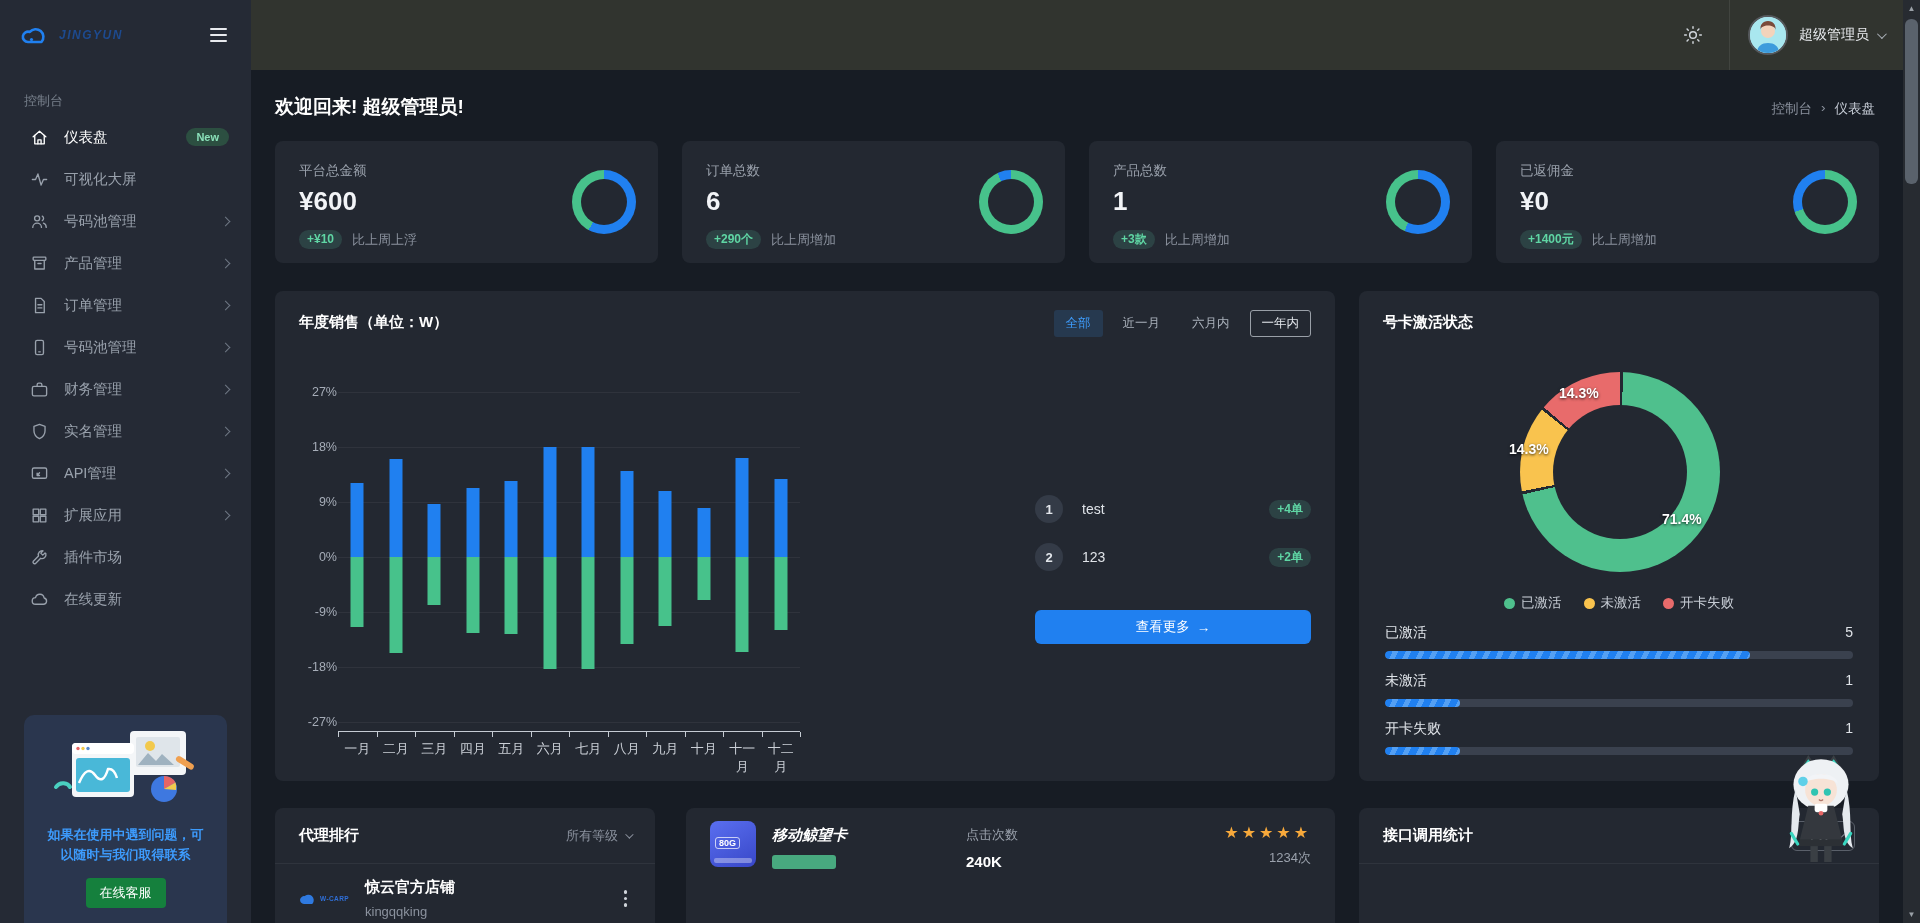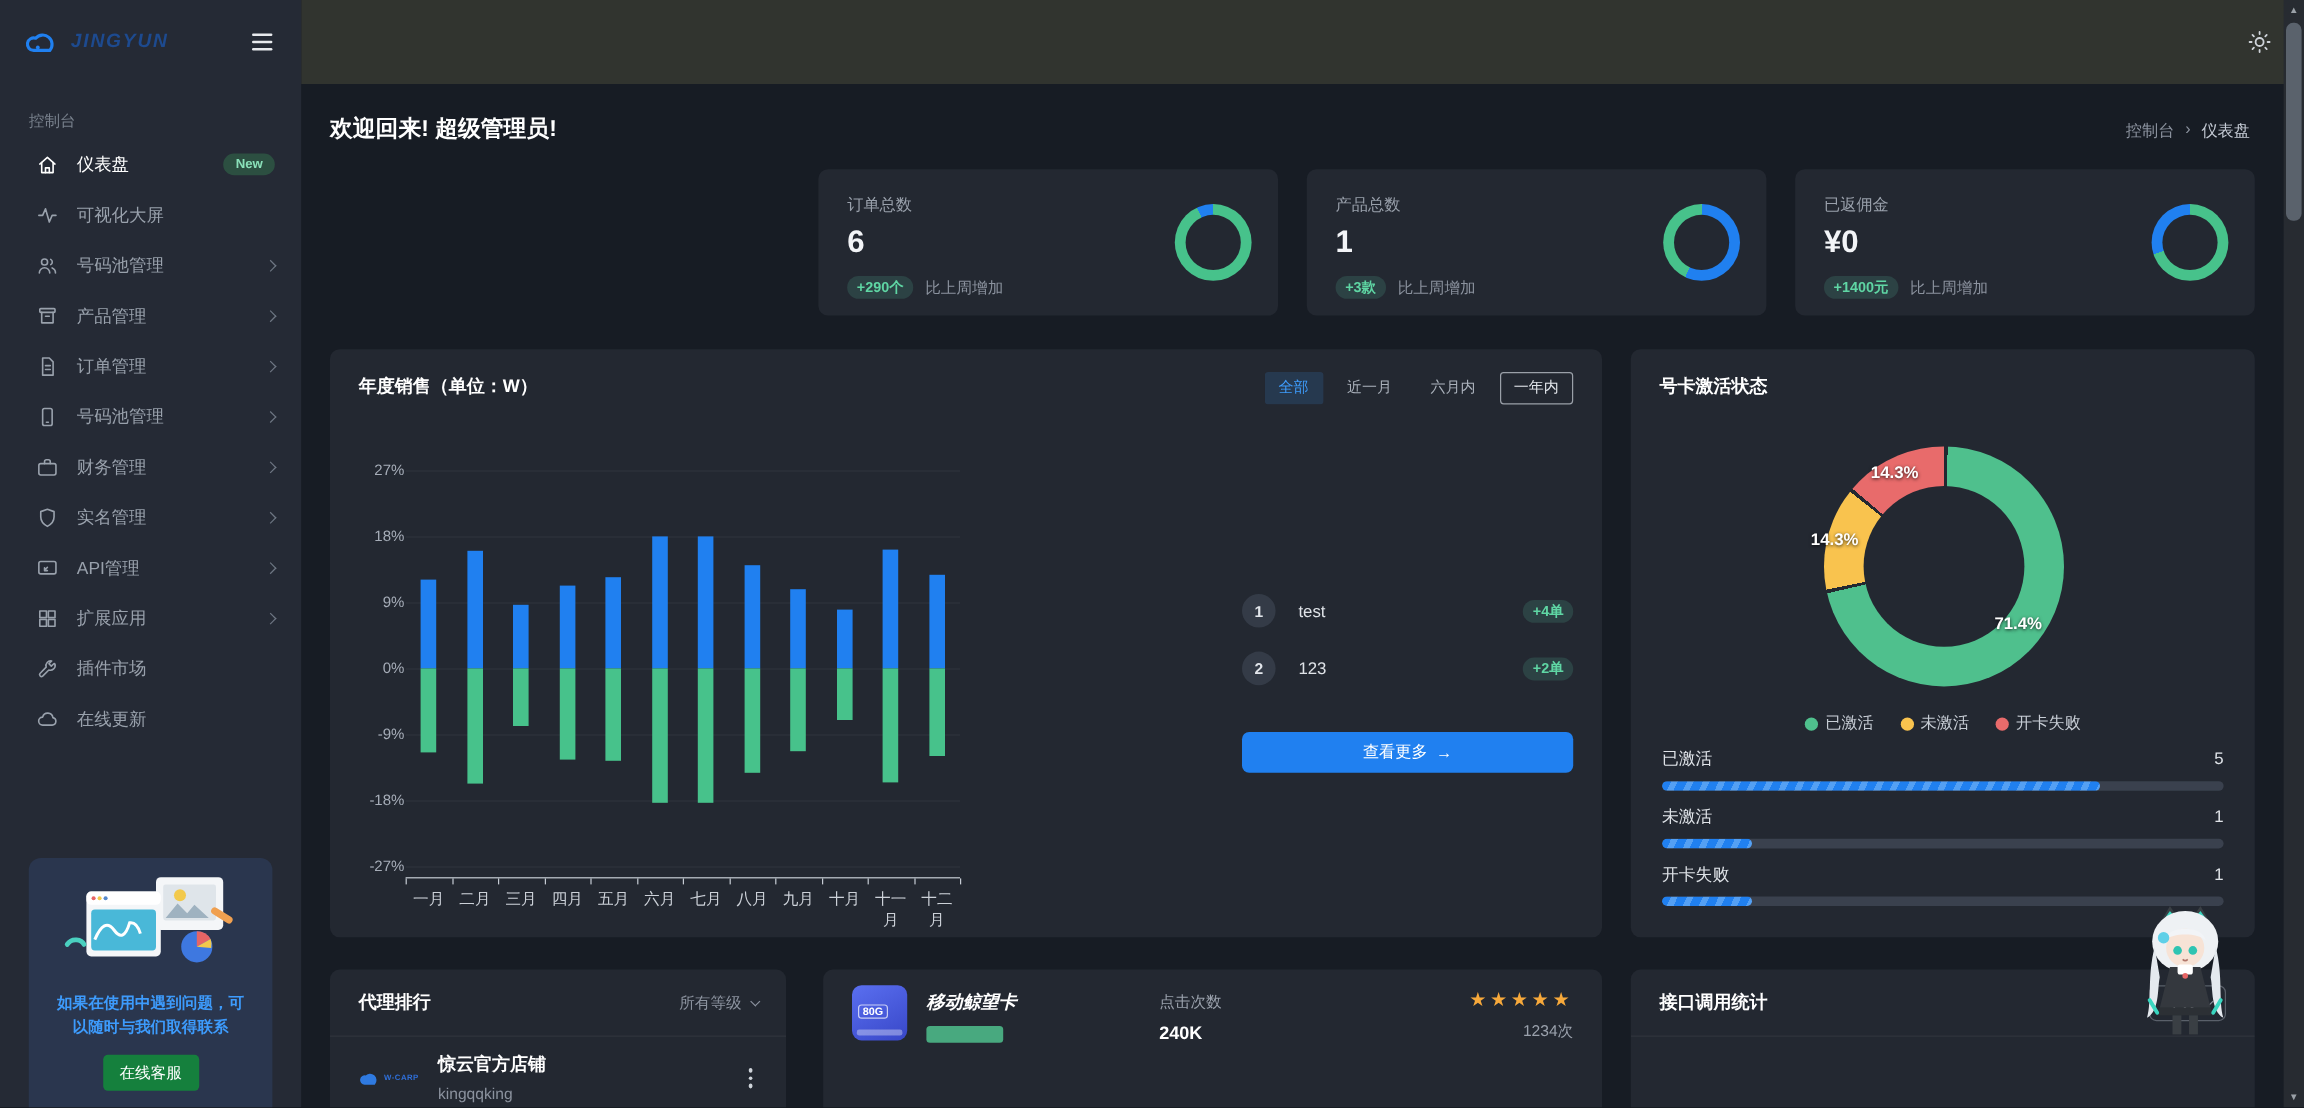--- a/index.html
+++ b/index.html
@@ -2,21 +2,21 @@
 <html><head>
 <meta charset="utf-8">
 <style>
   * { margin:0; padding:0; box-sizing:border-box; }
   body { background:#10141b; font-family:"Liberation Sans","DejaVu Sans",sans-serif; }
   .screen{position:relative;width:1920px;height:923px;background:#171c24;overflow:hidden;color:#e6e9ee;}
 
   
   .sidebar{position:absolute;left:0;top:0;width:251px;height:923px;background:#252a35;z-index:5;}
   .logo-row{position:absolute;top:0;left:0;width:251px;height:70px;display:flex;align-items:center;padding:0 20px;}
-  .logo-text{margin-left:9px;font-weight:800;font-style:italic;letter-spacing:1.5px;color:#1d4a8f;font-size:16px;}
+  .logo-text{margin-left:9px;font-weight:800;font-style:italic;letter-spacing:1.5px;color:#1d4a8f;font-size:12px;}
   .hamburger{margin-left:auto;display:flex;flex-direction:column;gap:3.5px;cursor:pointer;padding:4px;}
   .hamburger i{display:block;width:17px;height:2.5px;background:#e8eaee;border-radius:1px;}
   .side-section{position:absolute;top:92px;left:24px;font-size:13px;color:#78808c;}
   .nav{position:absolute;top:116px;left:0;width:251px;}
   .nav-item{height:42px;display:flex;align-items:center;padding:0 22px 0 30px;color:#99a1ac;font-size:14.5px;cursor:pointer;}
   .nav-item.active{color:#fff;}
   .nav-item svg{width:19px;height:19px;margin-right:15px;flex:none;}
   .badge-new{margin-left:auto;background:#2c4f41;color:#8ae0b9;font-size:11px;font-weight:700;padding:3px 10px;border-radius:10px;line-height:12px;}
   .chev-r{margin-left:auto;width:7px;height:7px;border-right:1.5px solid #6f7784;border-bottom:1.5px solid #6f7784;transform:rotate(-45deg);}
   .promo{position:absolute;left:24px;top:715px;width:203px;height:230px;background:#2a364e;border-radius:10px;text-align:center;padding-top:14px;}
@@ -282,31 +282,52 @@
 
   <header class="topbar">
     <div class="tb-right">
       <span class="sun-btn">
         <svg width="20" height="20" viewBox="0 0 24 24" fill="none" stroke="#cfd4da" stroke-width="1.8" stroke-linecap="round">
             <circle cx="12" cy="12" r="4"></circle>
             <path d="M12 2v2M12 20v2M2 12h2M20 12h2M4.9 4.9l1.4 1.4M17.7 17.7l1.4 1.4M19.1 4.9l-1.4 1.4M6.3 17.7l-1.4 1.4"></path>
           </svg>
       </span>
       <span class="tb-divider"></span>
+      <div class="user-area">
+        <span class="avatar">
+          <svg width="36" height="36" viewBox="0 0 36 36">
+            <rect width="36" height="36" fill="#a9e7ef"></rect>
+            <circle cx="18" cy="14" r="7" fill="#f3d3bb"></circle>
+            <path d="M10.5 13c0-6 15-6 15 0v-2c0-3-2-7-7.5-7S10.5 8 10.5 11Z" fill="#7a4a3a"></path>
+            <path d="M7 36c0-7 5-10 11-10s11 3 11 10Z" fill="#3d9bdc"></path>
+          </svg>
+        </span>
+        <span class="user-name">超级管理员</span>
+        <span class="chev-d"></span>
+      </div>
     </div>
   </header>
 
   <main class="main">
     <h1 class="welcome">欢迎回来! 超级管理员!</h1>
     <div class="breadcrumb">
       <span>控制台</span>
       <span>›</span>
       <span class="cur">仪表盘</span>
     </div>
 
+    <section class="card stat-card" style="left:24px">
+      <div class="sc-label">平台总金额</div>
+      <div class="sc-value">¥600</div>
+      <div class="sc-badges">
+          <span class="pill-green">+¥10</span>
+          <span class="sc-note">比上周上浮</span>
+        </div>
+      <div class="sc-donut" style="background: conic-gradient(rgb(32, 128, 240) 0%, rgb(32, 128, 240) 58%, rgb(71, 194, 139) 58%, rgb(71, 194, 139) 100%);"></div>
+    </section>
     <section class="card stat-card" style="left:431px">
       <div class="sc-label">订单总数</div>
       <div class="sc-value">6</div>
       <div class="sc-badges">
           <span class="pill-green">+290个</span>
           <span class="sc-note">比上周增加</span>
         </div>
       <div class="sc-donut" style="background: conic-gradient(rgb(71, 194, 139) 0%, rgb(71, 194, 139) 93%, rgb(32, 128, 240) 93%, rgb(32, 128, 240) 100%);"></div>
     </section>
     <section class="card stat-card" style="left:838px">

